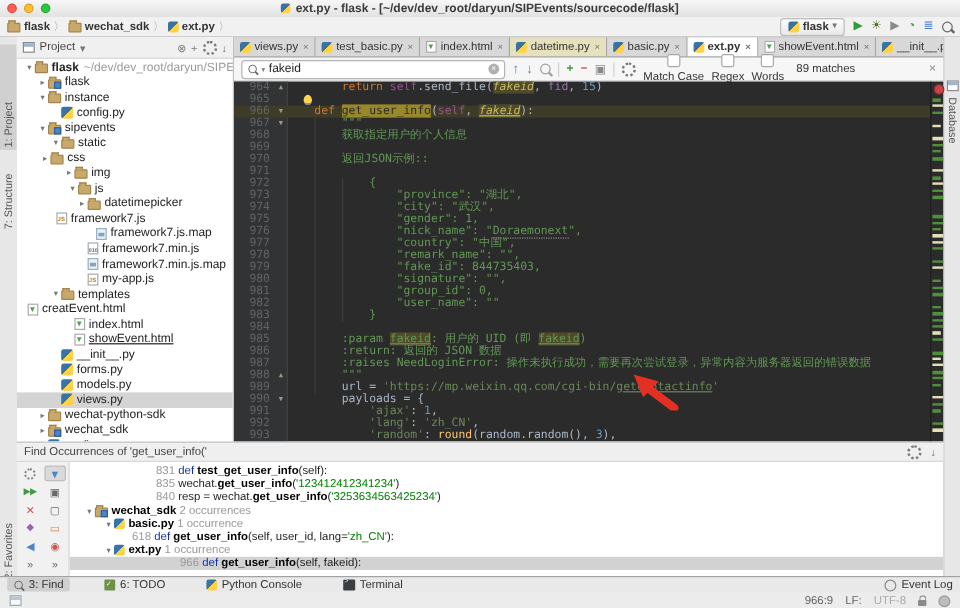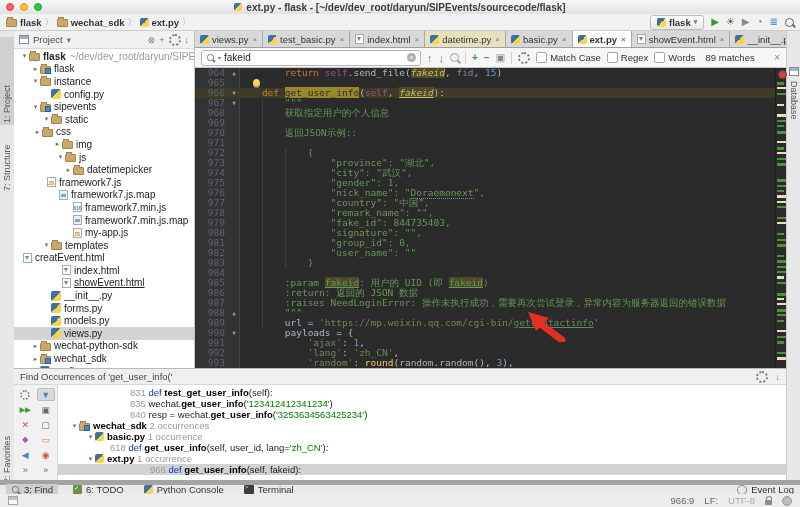--- a/index.html
+++ b/index.html
@@ -72,21 +72,21 @@
   
   .searchrow{position:absolute;top:48px;left:195px;width:591px;height:20px;background:#f6f6f6;border-bottom:1px solid #c6c6c6;display:flex;align-items:center;padding:0 6px;gap:6px;box-sizing:border-box;}
   .sfield{width:210px;height:14px;background:#fff;border:1px solid #b5b5b5;border-radius:3px;display:flex;align-items:center;padding:0 4px;gap:3px;}
   .sfield input{border:none;outline:none;flex:1;font-size:10px;font-family:"Liberation Sans",sans-serif;color:#222;background:transparent;padding:0;}
   .clearbtn{width:9px;height:9px;border-radius:50%;background:#b0b0b0;color:#fff;font-size:7px;line-height:9px;text-align:center;}
   .sarrow{color:#4a86c7;font-size:11px;font-weight:bold;}
   .ssep{width:1px;height:12px;background:#d0d0d0;}
   .sbtn{font-size:10px;color:#888;}
   .sbtn.green{color:#3d9942;font-weight:bold;}
   .sbtn.red{color:#c75450;font-weight:bold;}
-  .chk{display:flex;align-items:center;gap:3px;color:#333;font-size:9.5px;}
+  .chk{display:flex;align-items:center;gap:3px;color:#333;font-size:9.5px;flex-direction:column;}
   .chkbox{width:9px;height:9px;background:#fff;border:1px solid #a8a8a8;border-radius:2px;}
   .matches{font-size:9.5px;color:#333;margin-left:4px;}
   .srclose{margin-left:auto;color:#888;font-size:10px;}
   
   .editor{position:absolute;top:68px;left:195px;width:580px;height:300px;background:#2b2b2b;overflow:hidden;font-family:"DejaVu Sans Mono",monospace;font-size:9.5px;line-height:10px;}
   .gutterbg{position:absolute;left:0;top:0;width:44px;height:100%;background:#313335;border-right:1px solid #404244;}
   .iguide{position:absolute;width:1px;background:#3d3d3d;}
   .eline{position:relative;height:10px;display:flex;white-space:pre;}
   .eline.cur{background:#3e3c28;}
   .lnum{width:30px;flex:none;text-align:right;padding-right:4px;color:#606366;}
@@ -128,21 +128,21 @@
   .frow{height:11px;display:flex;align-items:center;white-space:pre;font-size:9.5px;color:#222;}
   .frow.sel{background:#d2d2d2;}
   .farrow{width:9px;font-size:7px;color:#777;text-align:center;flex:none;}
   .f-num{color:#9a9a9a;}
   .f-kw{color:#1232ac;}
   .f-fn{font-weight:bold;color:#000;}
   .f-str{color:#008000;}
   .f-cnt{color:#999;}
   .ficon{margin-right:3px;}
   
-  .twbar{position:absolute;top:480px;left:0;width:800px;height:14px;background:#e9e9e9;border-top:5px solid #a3a3a3;display:flex;align-items:center;padding:0 6px;gap:10px;font-size:9.5px;color:#333;box-sizing:border-box;}
+  .twbar{position:absolute;top:480px;left:0;width:800px;height:14px;background:#e9e9e9;border-top:1px solid #a3a3a3;display:flex;padding:0 6px;gap:24px;font-size:9.5px;color:#333;box-sizing:border-box;}
   .twitem{display:flex;align-items:center;gap:4px;padding:0 5px;height:12px;}
   .twitem.active{background:#cfcfcf;border-radius:2px;}
   .twright{margin-left:auto;display:flex;align-items:center;gap:4px;}
   .tw-term{width:10px;height:9px;background:#3c3f41;border-radius:1px;position:relative;}
   .tw-term::after{content:">";position:absolute;left:1px;top:-1px;color:#ddd;font-size:6px;}
   .tw-todo{width:9px;height:9px;background:#6c9146;border-radius:1px;position:relative;}
   .tw-todo::after{content:"✓";position:absolute;left:1px;top:-1px;color:#fff;font-size:6px;}
   .statusbar{position:absolute;top:494px;left:0;width:800px;height:13px;background:#ececec;display:flex;align-items:center;padding:0 8px;gap:12px;font-size:9.5px;color:#666;box-sizing:border-box;}
   .sbright{margin-left:auto;display:flex;align-items:center;gap:10px;}
   .dim{color:#aaa;}
@@ -270,21 +270,21 @@
         <div class="trow" style="padding-left: 50px;">
           <span class="tarrow">▸</span>
           <span class="ic ic-folder"></span>
           <span class="tlabel">datetimepicker</span>
         </div>
         <div class="trow" style="padding-left: 24px;">
           <span class="tarrow"></span>
           <span class="ic ic-js"></span>
           <span class="tlabel">framework7.js</span>
         </div>
-        <div class="trow" style="padding-left: 36px;">
+        <div class="trow" style="padding-left: 57px;">
           <span class="tarrow"></span>
           <span class="ic ic-map"></span>
           <span class="tlabel">framework7.js.map</span>
         </div>
         <div class="trow" style="padding-left: 50px;">
           <span class="tarrow"></span>
           <span class="ic ic-jsmin"></span>
           <span class="tlabel">framework7.min.js</span>
         </div>
         <div class="trow" style="padding-left: 50px;">

